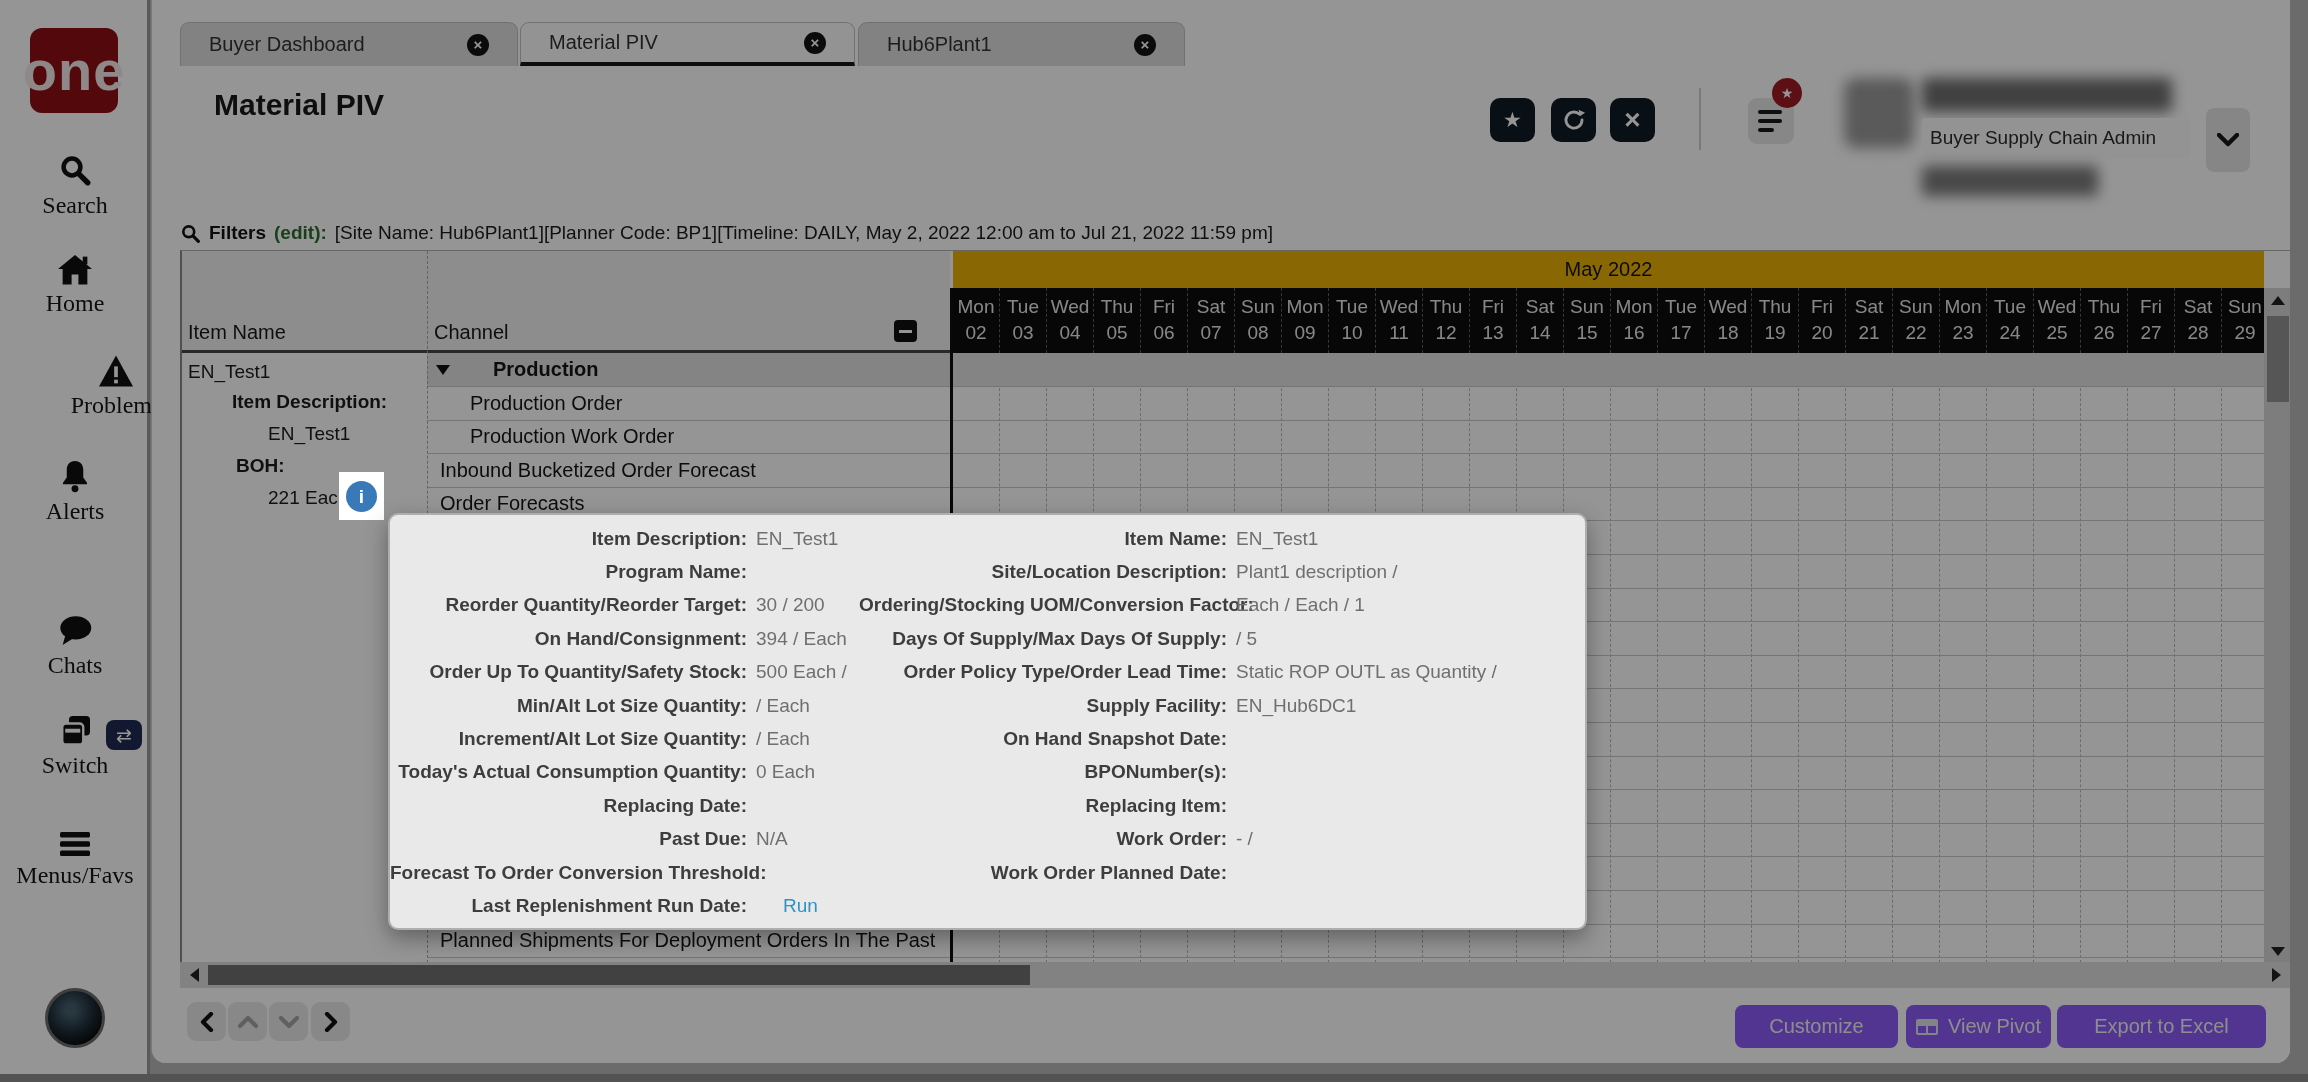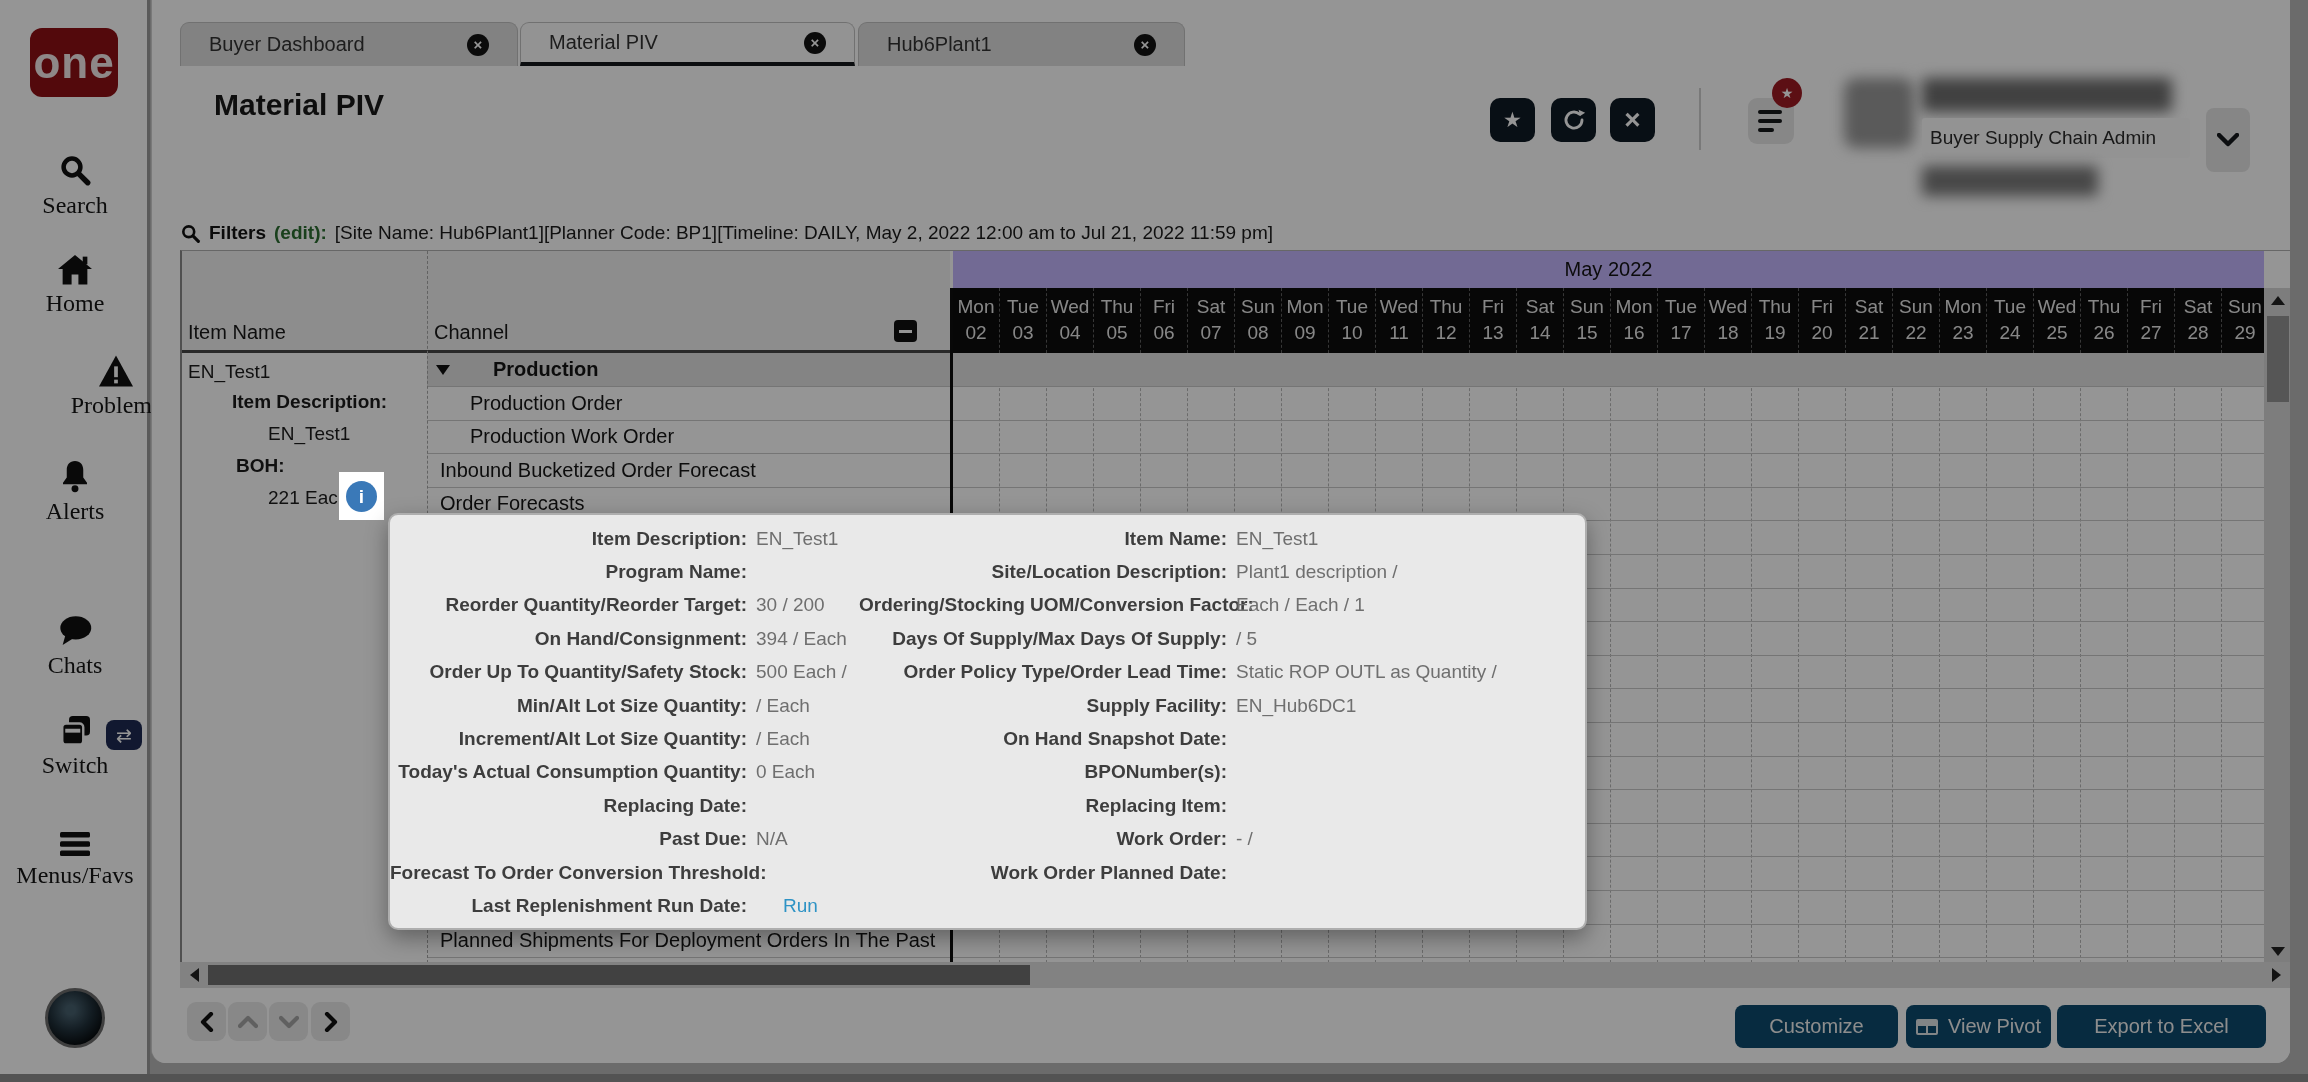--- a/index.html
+++ b/index.html
@@ -2,22 +2,22 @@
 <html><head>
 <meta charset="utf-8">
 <style>
   html,body{margin:0;padding:0;background:#b8b8b8;}
   *{box-sizing:border-box;font-family:"Liberation Sans","DejaVu Sans",sans-serif;}
   #stage{position:relative;width:2308px;height:1082px;overflow:hidden;background:#b8b8b8;}
   .abs{position:absolute;}
 
   
   #sidebar{left:0;top:0;width:150px;height:1074px;background:#ffffff;border-right:3px solid #9b9b9b;}
-  #logo{left:30px;top:28px;width:88px;height:69px;background:#8f1016;border-radius:12px;color:#f3e9e9;
-        font-size:44px;font-weight:bold;display:flex;align-items:center;justify-content:center;letter-spacing:1px;}
+  #logo{left:30px;top:28px;width:88px;height:85px;background:#8f1016;border-radius:12px;color:#f3e9e9;
+        font-size:56px;font-weight:bold;display:flex;align-items:center;justify-content:center;letter-spacing:1px;}
   .side-item{left:0;width:150px;display:flex;flex-direction:column;align-items:center;gap:4px;color:#161616;cursor:pointer;}
   .side-item .lbl{font-size:24px;font-family:Liberation Serif, serif;}
   .side-item svg{display:block;}
   #switch-badge{left:106px;top:720px;width:36px;height:30px;background:#1e2a52;border-radius:8px;color:#fff;
         font-size:19px;display:flex;align-items:center;justify-content:center;}
   #side-avatar{left:45px;top:988px;width:60px;height:60px;border-radius:50%;
         background:radial-gradient(circle at 42% 35%,#47606e 10%,#20303a 45%,#05080a 80%);border:3px solid #6d6d6d;}
 
   
   #card{left:152px;top:0;width:2138px;height:1063px;background:#ffffff;border-radius:0 0 14px 14px;overflow:hidden;box-shadow:-1px 0 0 #cfcfcf;}
@@ -55,21 +55,21 @@
   #filters-edit{font-weight:bold;color:#2c6e31;cursor:pointer;}
   #filters-value{color:#1c1c1c;}
 
   
   #grid{left:28px;top:250px;width:2110px;height:712px;border-left:2px solid #8a8a8a;border-top:1px solid #b0b0b0;background:#fff;}
   #left-header{left:0;top:0;width:768px;height:102px;background:#f1f1f1;border-bottom:3px solid #474747;}
   #item-col-header{position:absolute;left:6px;bottom:6px;font-size:20px;color:#191919;}
   #channel-col-header{position:absolute;left:252px;bottom:6px;font-size:20px;color:#191919;}
   #collapse-btn{position:absolute;left:712px;bottom:8px;width:23px;height:22px;background:#111;border-radius:4px;cursor:pointer;}
   #collapse-btn i{position:absolute;left:5px;top:10px;width:13px;height:3px;background:#fff;}
-  #month-band{left:771px;top:0;width:1311px;height:37px;background:#c4b5fd;display:flex;align-items:center;justify-content:center;
+  #month-band{left:771px;top:0;width:1311px;height:37px;background:#eab308;display:flex;align-items:center;justify-content:center;
        font-size:20px;color:#141414;}
   #day-band{left:771px;top:37px;width:1311px;height:65px;background:#0c0c0c;overflow:hidden;display:flex;}
   .day-cell{width:47px;flex:0 0 47px;border-right:1px dashed #5f5f5f;color:#e8e8e8;font-size:19px;text-align:center;padding-top:6px;line-height:1.35;}
   #grid-divider{left:768px;top:37px;width:3px;height:675px;background:#0e0e0e;}
   #colsep-item{left:245px;top:0;width:0;height:712px;border-left:1px dashed #a8a8a8;}
   #col-lines{left:771px;top:102px;width:1311px;height:610px;overflow:hidden;display:flex;}
   .col-line{width:47px;flex:0 0 47px;border-right:1px dashed #b8b8b8;height:100%;}
   #channel-rows{left:0;top:102px;width:2082px;height:610px;overflow:hidden;}
   .chan-row{position:absolute;left:245px;width:1837px;height:34px;border-bottom:1px solid #c9c9c9;display:flex;align-items:center;
        font-size:20px;color:#161616;gap:33px;}
@@ -92,21 +92,21 @@
   .h-arrow{position:absolute;top:0;width:28px;height:26px;display:flex;align-items:center;justify-content:center;cursor:pointer;}
   .tri-left{width:0;height:0;border-top:7px solid transparent;border-bottom:7px solid transparent;border-right:9px solid #222;}
   .tri-right{width:0;height:0;border-top:7px solid transparent;border-bottom:7px solid transparent;border-left:9px solid #222;}
   #h-thumb{position:absolute;left:28px;top:3px;width:822px;height:20px;background:#6f6f6f;cursor:grab;}
 
   
   #footer{left:0;top:990px;width:2138px;height:73px;background:#fff;}
   .nav-btn{position:absolute;top:12px;width:39px;height:39px;background:#e9e9e9;border-radius:9px;display:flex;align-items:center;
        justify-content:center;cursor:pointer;font-size:22px;font-weight:bold;color:#111;}
   .nav-btn.disabled{color:#a5a5a5;}
-  .footer-btn{position:absolute;top:15px;height:43px;background:#0c4a6e;border-radius:8px;color:#f2f2f2;font-size:20px;
+  .footer-btn{position:absolute;top:15px;height:43px;background:#8b5cf6;border-radius:8px;color:#f2f2f2;font-size:20px;
        display:flex;align-items:center;justify-content:center;gap:10px;cursor:pointer;}
   .pivot-ico{width:22px;height:16px;border:2px solid #dfe3e6;border-radius:2px;position:relative;}
   .pivot-ico:before{content:"";position:absolute;left:0;top:0;width:100%;height:5px;background:#dfe3e6;}
   .pivot-ico:after{content:"";position:absolute;left:8px;top:0;width:2px;height:100%;background:#dfe3e6;}
 
   
   #bottom-strip{left:0;top:1074px;width:2308px;height:8px;background:#8f8f8f;}
 
   
   #overlay{left:0;top:0;width:2308px;height:1082px;background:rgba(0,0,0,0.415);z-index:40;}

